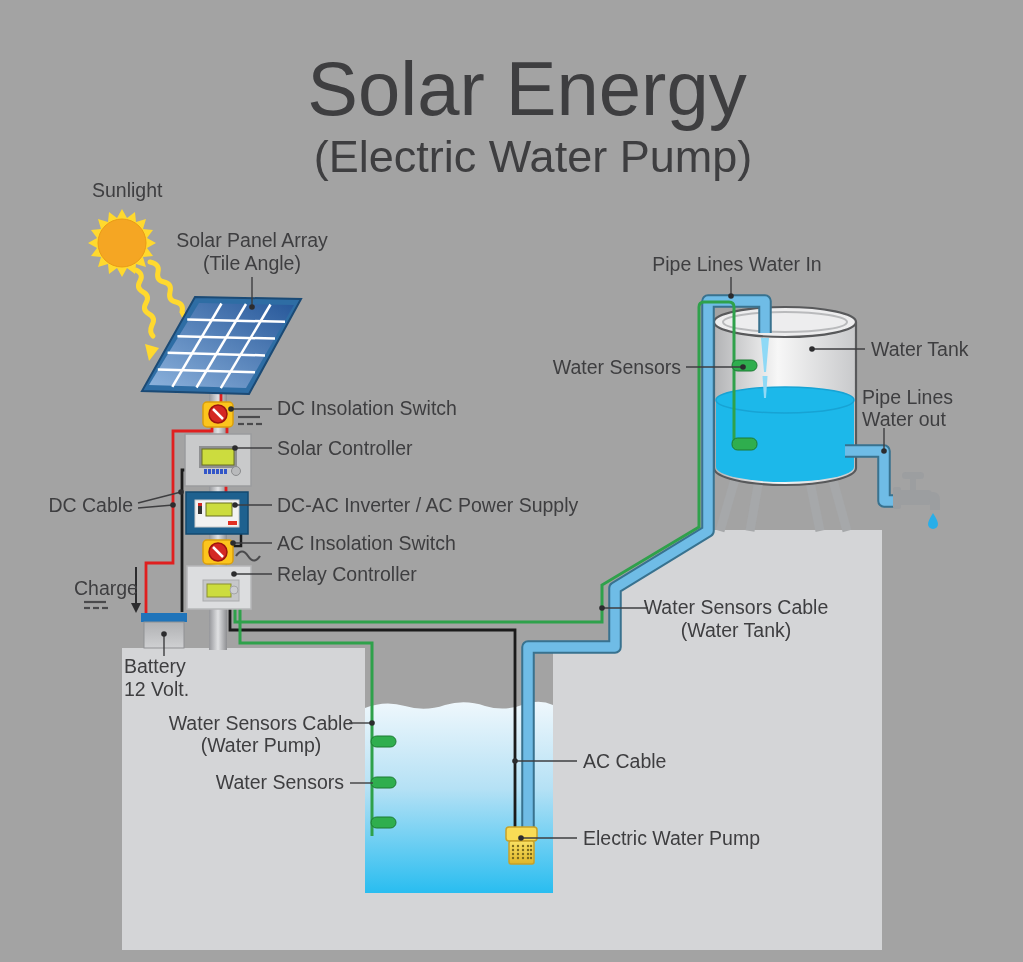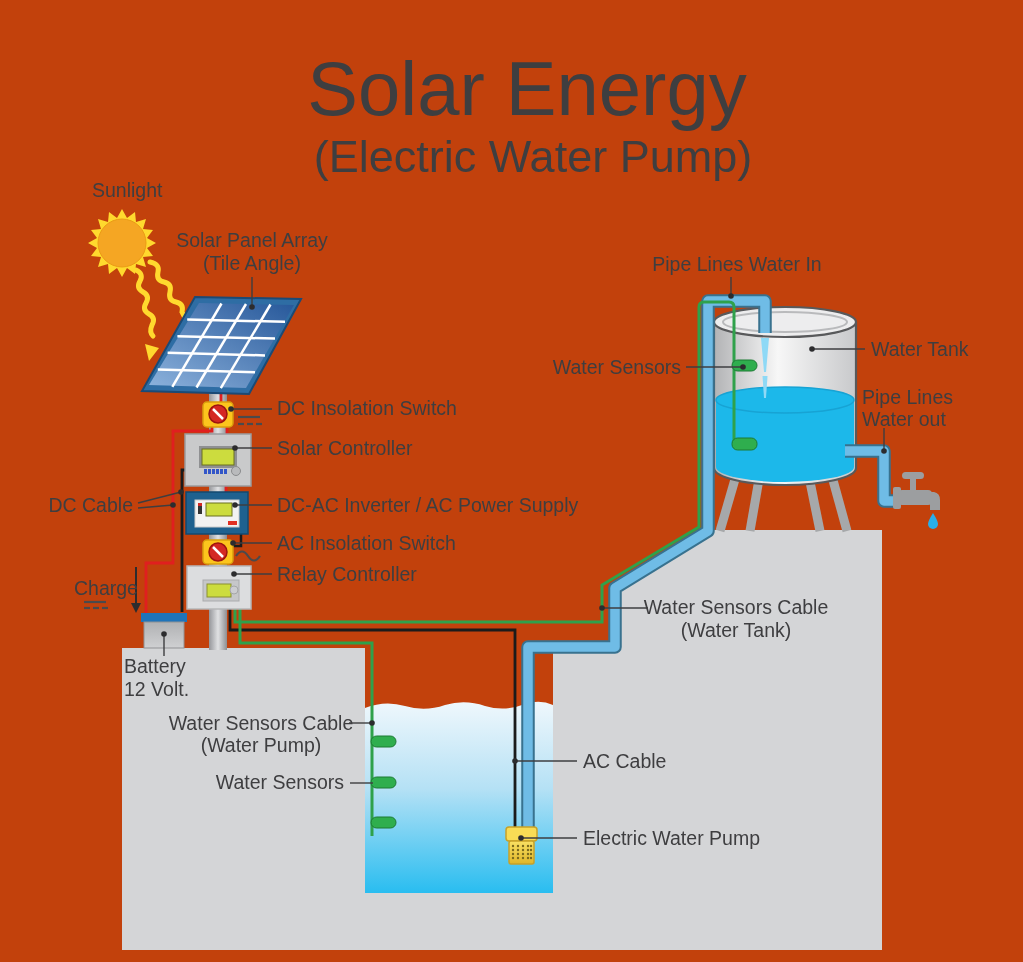--- a/index.html
+++ b/index.html
@@ -1,16 +1,16 @@
 <!DOCTYPE html>
 <html><head>
 <meta charset="utf-8">
 <style>
   html,body{margin:0;padding:0;background:#ffffff;}
-  .stage{position:relative;width:1023px;height:962px;background:#c2410c;overflow:hidden;
+  .stage{position:relative;width:1023px;height:962px;background:#a3a3a3;overflow:hidden;
          font-family:"Liberation Sans", sans-serif;}
   svg{position:absolute;left:0;top:0;}
   text{fill:#3e3e40;font-family:"Liberation Sans", sans-serif;}
   .lbl{font-size:19.5px;}
   .title-main{font-size:76px;}
   .title-sub{font-size:45px;}
   .ptr{stroke:#3e3e40;stroke-width:1.4;fill:none;}
   .dot{fill:#2c2c2e;}
   .sym{stroke:#4a4a4c;stroke-width:2.2;fill:none;}
 </style>

